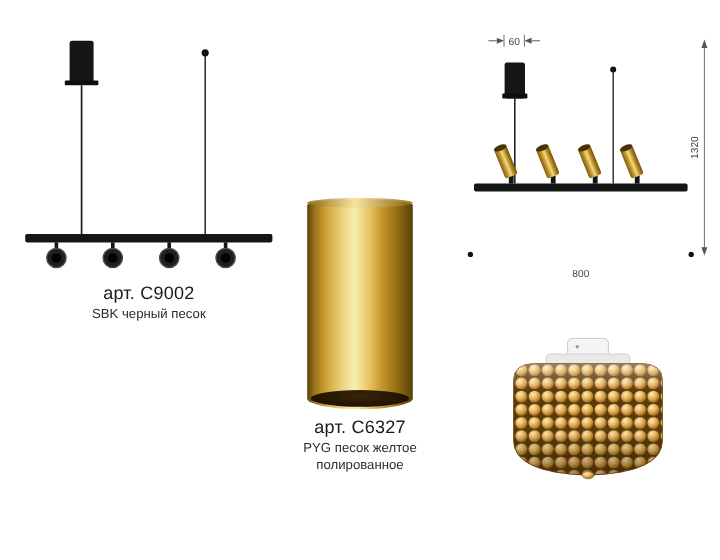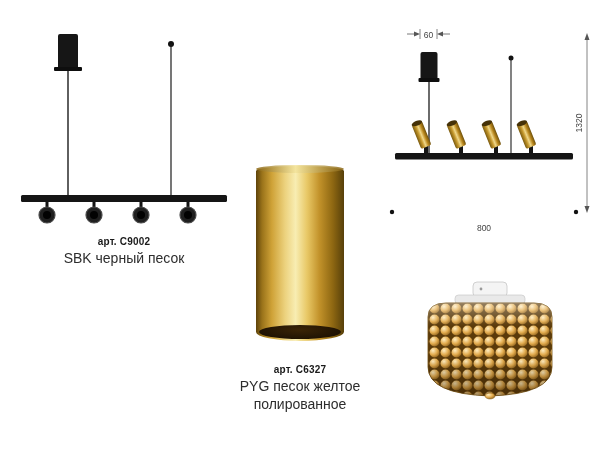--- a/index.html
+++ b/index.html
@@ -1,21 +1,21 @@
 <!DOCTYPE html>
 <html><head>
 <meta charset="utf-8">
 <style>
   html,body{margin:0;padding:0;background:#fff;}
   .canvas{position:relative;width:600px;height:467px;background:#ffffff;overflow:hidden;
           font-family:"Liberation Sans",sans-serif;}
   .img{position:absolute;}
   .label{position:absolute;text-align:center;color:#1a1a1a;}
-  .label .art{font-size:10px;font-weight:bold;letter-spacing:.2px;}
-  .label .desc{font-size:14px;color:#2d2d2d;margin-top:3px;line-height:1.25;}
+  .label .art{font-size:15px;font-weight:normal;letter-spacing:.2px;}
+  .label .desc{font-size:11px;color:#2d2d2d;margin-top:3px;line-height:1.25;}
   .gold-cylinder{
     position:absolute;left:256px;top:166px;width:88px;height:175px;
     background:linear-gradient(90deg,#5e430a 0%,#9a731a 7%,#cfa237 18%,#ecd27e 33%,#f8edb2 45%,#e8c866 58%,#c2922a 72%,#8f6812 87%,#57400a 100%);
     border-radius:50% 50% 50% 50% / 5px 5px 9px 9px;
   }
   .gold-cylinder::before{
     content:"";position:absolute;top:-1px;left:0;right:0;height:8px;border-radius:50%;
     background:linear-gradient(90deg,#8a6512,#f3e39a 45%,#8a6512);opacity:.85;
   }
   .gold-cylinder::after{
@@ -57,21 +57,21 @@
       <circle cx="0" cy="187" r="4" fill="#020202"></circle>
     </g>
   </svg>
 
   <div class="label" style="left:18px;top:236px;width:212px;">
     <div class="art">арт. C9002</div>
     <div class="desc">SBK черный песок</div>
   </div>
 
   <div class="gold-cylinder"></div>
-  <div class="label" style="left:234px;top:364px;width:132px;text-align:center;">
+  <div class="label" style="left:234px;top:348px;width:132px;text-align:center;">
     <div class="art">арт. C6327</div>
     <div class="desc">
       <span>PYG песок желтое</span><br>
       <span>полированное</span>
     </div>
   </div>
 
   <svg class="img" style="left:383px;top:25px;" width="212" height="215" viewBox="0 0 212 215">
     <defs>
       <linearGradient id="goldV" x1="0" y1="0" x2="1" y2="0">

